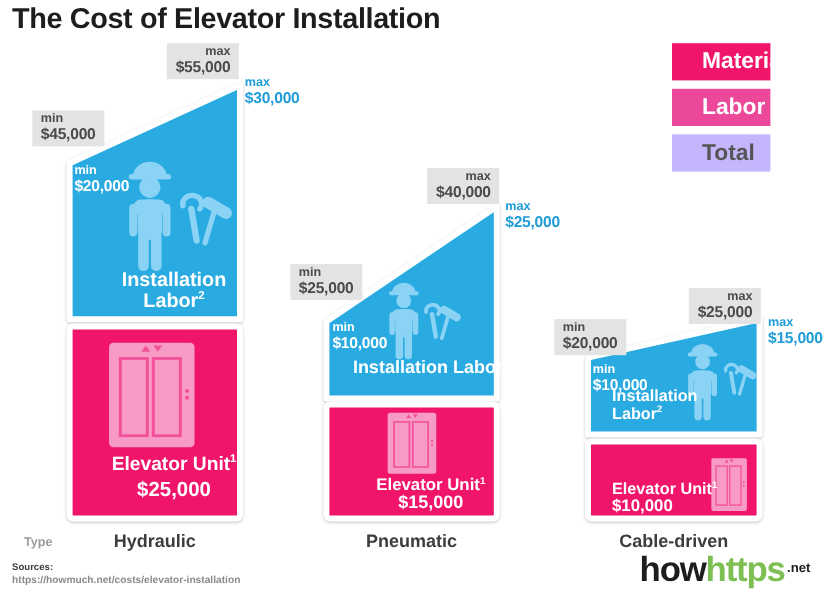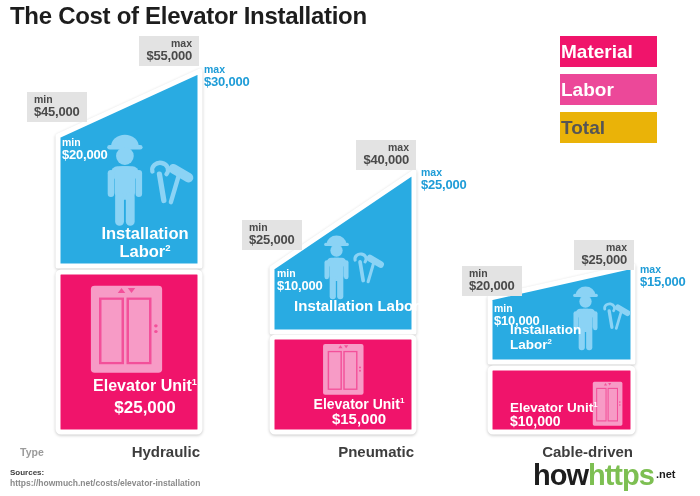--- a/index.html
+++ b/index.html
@@ -3,41 +3,41 @@
 <meta charset="utf-8">
 <style>
   html,body{margin:0;padding:0;background:#fff;}
   #canvas{position:relative;width:700px;height:496px;background:#ffffff;
           font-family:"Liberation Sans",sans-serif;overflow:hidden;}
 
   .title{position:absolute;left:10px;top:2px;font-size:24px;font-weight:bold;
          color:#1d1d1d;letter-spacing:-0.3px;}
 
   .legend{position:absolute;left:560px;top:36px;}
-  .legend-item{width:97px;height:31px;margin-bottom:7px;display:flex;align-items:center;
-               padding-left:1px;box-sizing:border-box;font-size:19px;font-weight:bold;}
+  .legend-item{width:82px;height:31px;margin-bottom:7px;display:flex;align-items:center;
+               padding-left:25px;box-sizing:border-box;font-size:19px;font-weight:bold;}
   .lg-material{background:#F0146B;color:#fff;}
   .lg-labor{background:#ec4899;color:#fff;}
-  .lg-total{background:#eab308;color:#555;}
+  .lg-total{background:#c4b5fd;color:#555;}
 
   svg.shapes{position:absolute;left:0;top:0;filter:drop-shadow(0 1px 1.5px rgba(0,0,0,.22));}
 
   .anno{position:absolute;font-weight:bold;line-height:1.08;}
   .anno .w{display:block;font-size:10.5px;}
   .anno .v{display:block;font-size:13px;letter-spacing:-0.2px;}
   .gbox{background:#E3E3E3;color:#4A4A4A;padding:2px 7px 3px;}
   .t-r{text-align:right;}
   .blue-t{color:#1E9CD7;}
   .white-t{color:#fff;}
 
   .seg{position:absolute;color:#fff;font-weight:bold;line-height:1.12;margin-left:16px;}
   .center{text-align:center;}
   sup{font-size:58%;}
 
-  .type-label{position:absolute;font-weight:bold;color:#3D3D3D;font-size:15px;text-align:right;}
+  .type-label{position:absolute;font-weight:bold;color:#3D3D3D;font-size:15px;text-align:center;}
   .type-axis{position:absolute;left:20px;top:446px;font-size:10.5px;font-weight:bold;color:#9B9B9B;}
 
   .sources{position:absolute;left:10px;top:468px;line-height:1.25;}
   .src-h{font-size:8px;font-weight:bold;color:#3d3d3d;}
   .src-u{font-size:8.5px;color:#8a8a8a;font-weight:bold;}
 
   .logo{position:absolute;left:533px;top:459px;font-weight:bold;font-size:29px;
         letter-spacing:-1px;color:#1d1d1d;}
   .logo .green{color:#7DBF52;}
   .logo .net{font-size:11px;letter-spacing:0;vertical-align:7px;margin-left:2px;}

